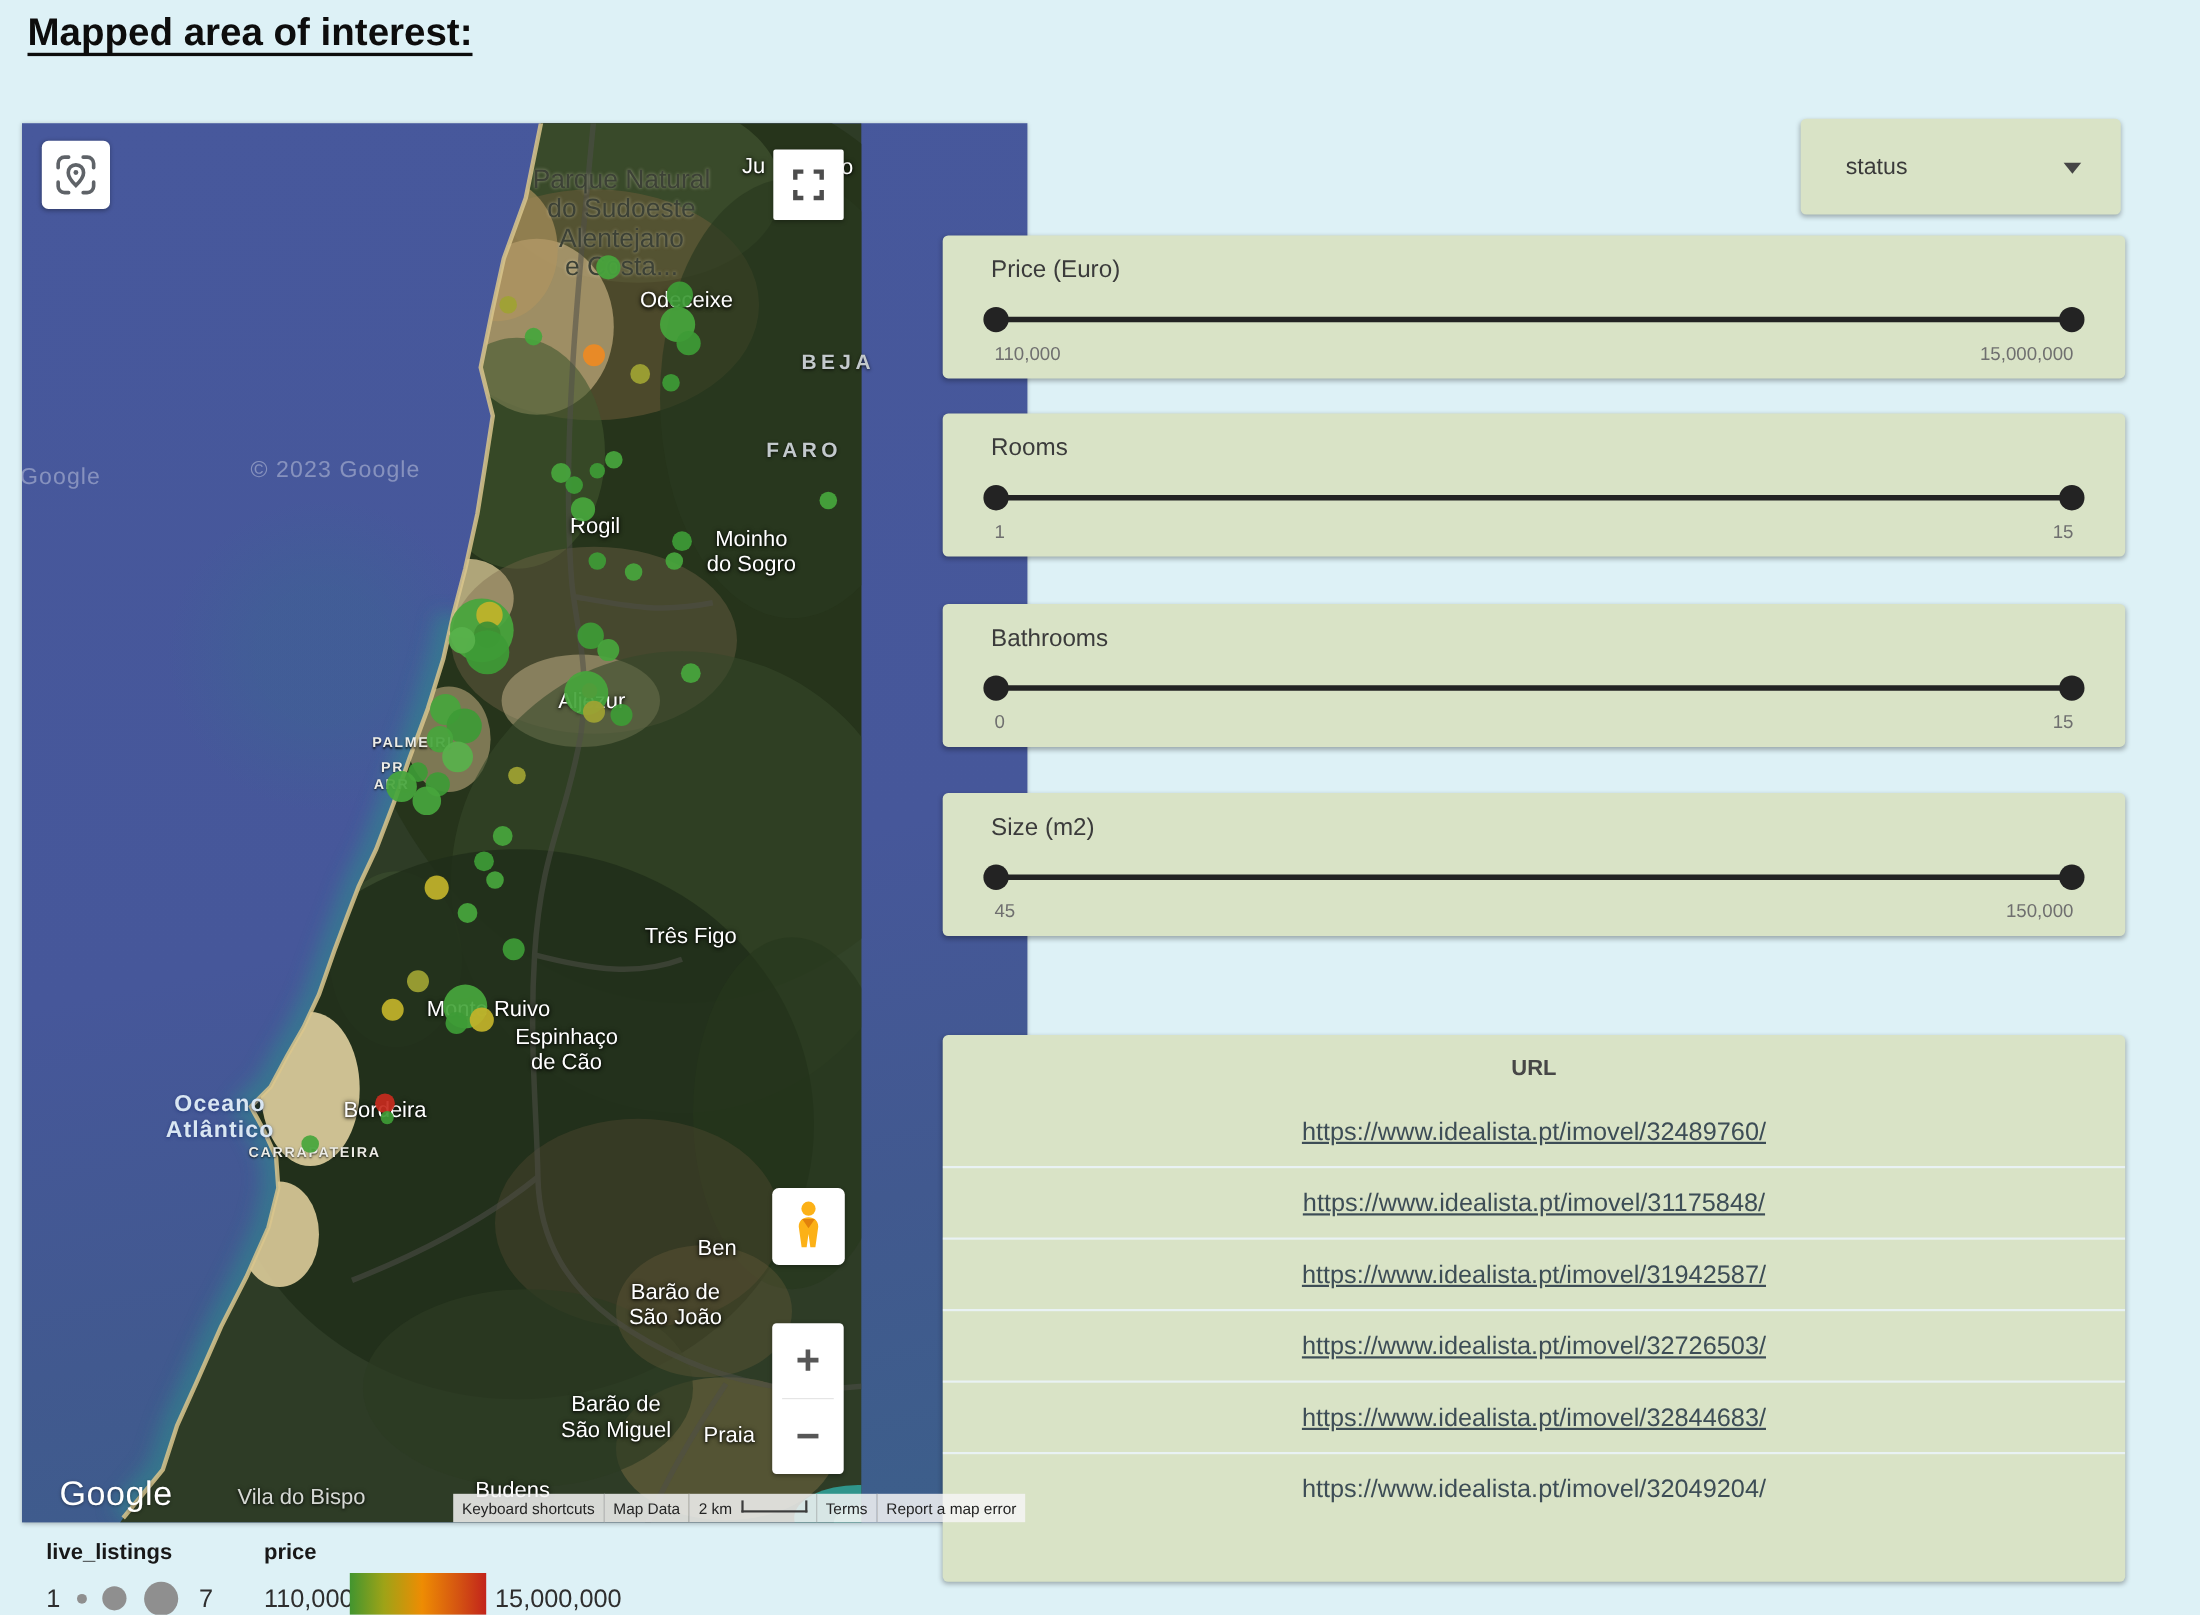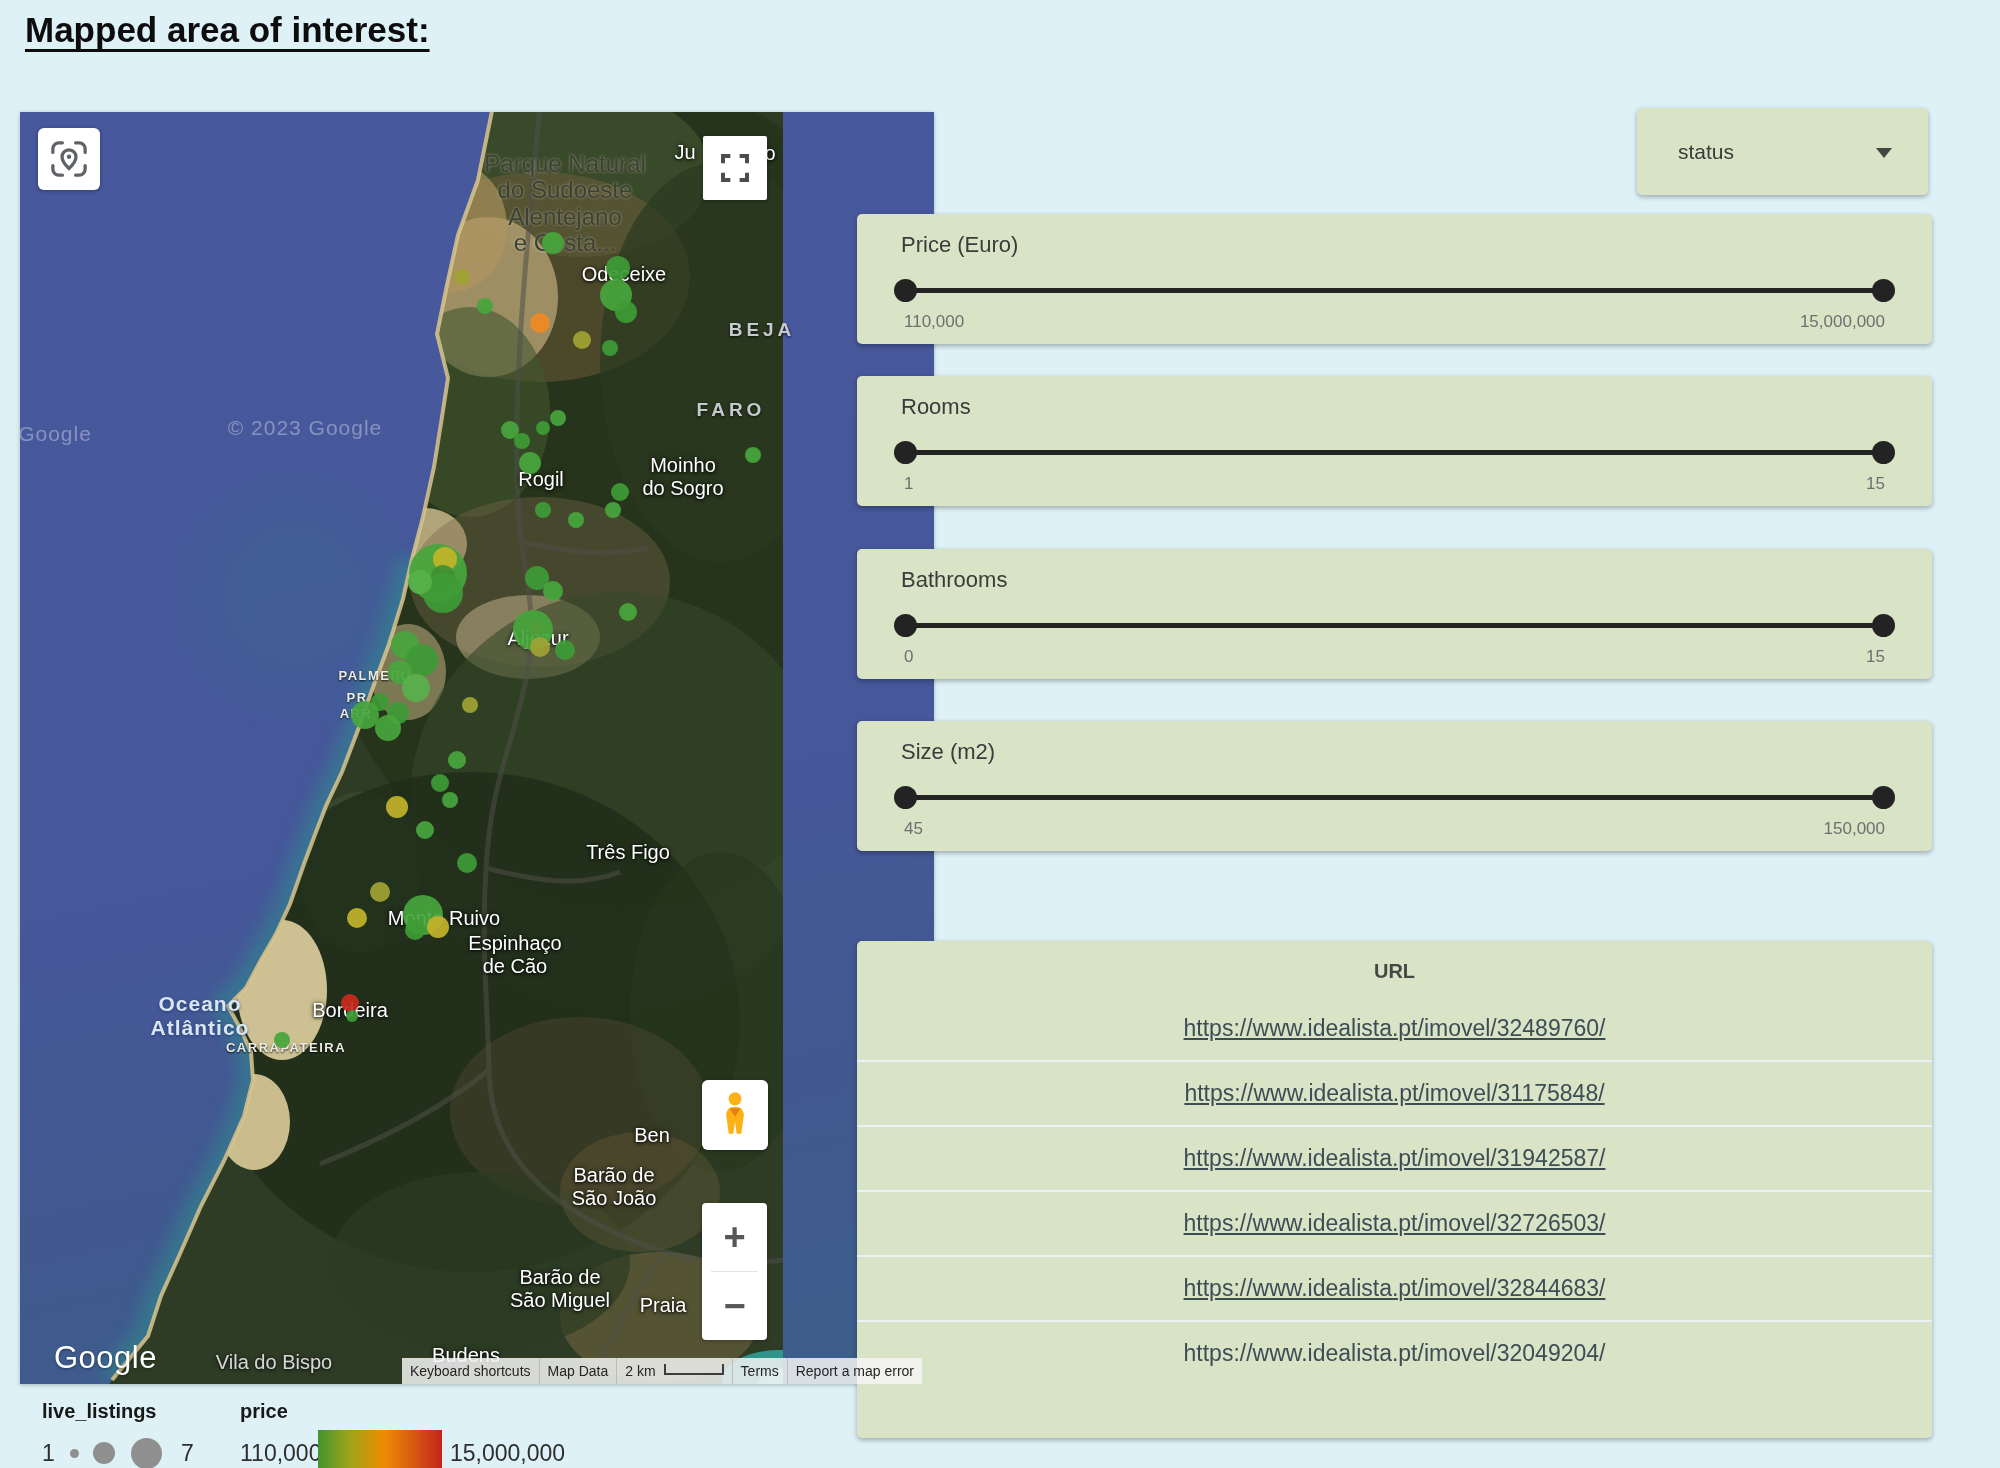--- a/index.html
+++ b/index.html
@@ -41,21 +41,21 @@
   .scan{left:18px;top:16px;width:62px;height:62px;}
   .fullscreen{left:683px;top:24px;width:64px;height:64px;border-radius:2px;}
   .pegman{left:682px;top:968px;width:66px;height:70px;}
   .zoomctl{position:absolute;left:682px;top:1091px;width:65px;height:137px;background:#fff;z-index:5;
     border-radius:4px;box-shadow:0 1px 4px rgba(0,0,0,.3);display:flex;flex-direction:column;}
   .zbtn{flex:1;display:flex;align-items:center;justify-content:center;font-size:38px;font-weight:bold;
     color:#575757;cursor:pointer;user-select:none;}
   .zdiv{height:1px;background:#e3e3e3;margin:0 9px;}
   .glogo{position:absolute;left:34px;top:1228px;z-index:7;color:#fff;font-size:31px;font-weight:500;
     letter-spacing:.5px;text-shadow:0 1px 3px rgba(0,0,0,.4);cursor:pointer;}
-  .attrbar{position:absolute;right:12px;bottom:0;height:26px;display:flex;z-index:6;font-size:14px;color:#242424;}
+  .attrbar{position:absolute;right:2px;bottom:0;height:26px;display:flex;z-index:6;font-size:14px;color:#242424;}
   .aseg{background:rgba(245,245,245,.85);display:flex;align-items:center;padding:0 8px;
     border-left:1px solid rgba(180,180,180,.8);white-space:nowrap;cursor:pointer;}
   .aseg:first-child{border-left:none;}
   .scalebar{display:inline-block;width:56px;height:9px;border:2px solid #3c3c3c;border-top:none;
     margin-left:8px;margin-bottom:3px;}
 
   
   .status-box{position:absolute;left:1637px;top:108px;width:291px;height:87px;background:#d9e3c6;
     border-radius:5px;box-shadow:0 2px 5px rgba(0,0,0,.3);display:flex;align-items:center;cursor:pointer;}
   .status-box .slabel{margin-left:41px;font-size:21px;color:#3a3a3a;}
@@ -154,21 +154,21 @@
         <div class="mlabel park" style="left: 545px; top: 92px;">Parque Natural
 do Sudoeste
 Alentejano
 e Costa...</div>
         <div class="mlabel town" style="left: 665px; top: 40px;">Ju</div>
         <div class="mlabel town" style="left: 750px; top: 41px;">o</div>
         <div class="mlabel town" style="left: 604px; top: 162px;">Odeceixe</div>
         <div class="mlabel district" style="left: 742px; top: 218px;">BEJA</div>
         <div class="mlabel district" style="left: 711px; top: 298px;">FARO</div>
         <div class="mlabel town" style="left: 521px; top: 367px;">Rogil</div>
-        <div class="mlabel town" style="left: 663px; top: 365px;">Moinho
+        <div class="mlabel town" style="left: 663px; top: 390px;">Moinho
 do Sogro</div>
         <div class="mlabel town" style="left: 518px; top: 526px;">Aljezur</div>
         <div class="mlabel caps" style="left: 355px; top: 564px;">PALMEIRI</div>
         <div class="mlabel caps" style="left: 337px; top: 586px;">PR</div>
         <div class="mlabel caps" style="left: 336px; top: 602px;">ARR</div>
         <div class="mlabel town" style="left: 608px; top: 740px;">Três Figo</div>
         <div class="mlabel town" style="left: 424px; top: 806px;">Monte Ruivo</div>
         <div class="mlabel town" style="left: 495px; top: 843px;">Espinhaço
 de Cão</div>
         <div class="mlabel water" style="left: 152px; top: 904px;">Oceano

